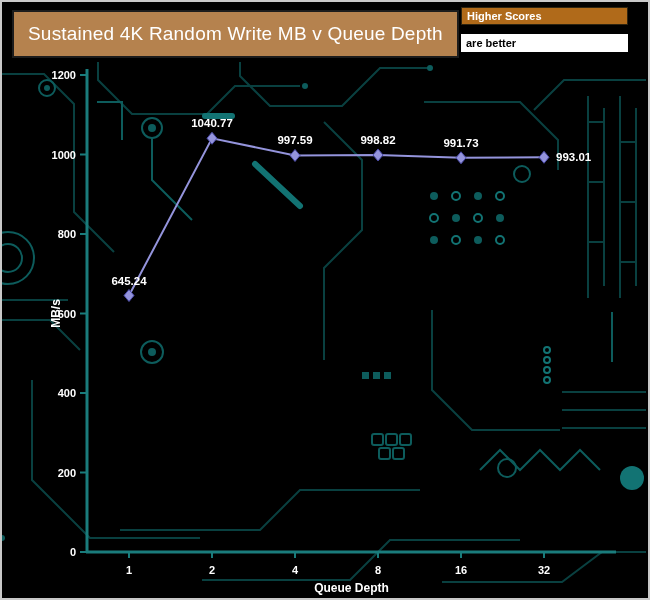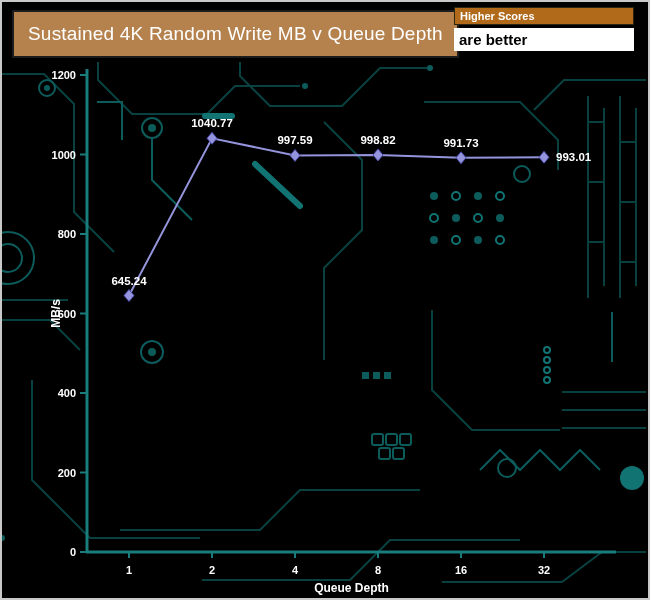--- a/index.html
+++ b/index.html
@@ -6,23 +6,23 @@
   .screen{
     position:relative;width:650px;height:600px;box-sizing:border-box;
     background:#000;border:2px solid #c9c9c9;overflow:hidden;
     font-family:"Liberation Sans",sans-serif;
   }
   .title-box{
     position:absolute;left:10px;top:8px;z-index:3;
     background:#b5824e;color:#fff;border:2px solid #1c1c1c;
     font-size:19px;padding:11px 14px;white-space:nowrap;letter-spacing:.2px;
   }
-  .notes{position:absolute;right:14px;top:5px;width:180px;z-index:3;}
+  .notes{position:absolute;right:20px;top:5px;width:167px;z-index:3;}
   .note-top{background:#b06a1a;color:#fff;font-size:11px;font-weight:bold;padding:2px 5px;border:1px solid #2e2410;}
-  .note-bottom{margin-top:3px;background:#fff;color:#000;font-size:15px;font-weight:bold;padding:3px 5px;}
+  .note-bottom{margin-top:9px;background:#fff;color:#000;font-size:11px;font-weight:bold;padding:3px 5px;}
   #chart-svg{position:absolute;left:0;top:60px;}
   #chart-svg text{font-family:"Liberation Sans",sans-serif;}
   .tick{fill:#fff;font-size:11px;font-weight:bold;}
   .axis-title{fill:#fff;font-size:12px;font-weight:bold;}
   .point-label{fill:#fff;font-size:11.5px;font-weight:bold;}
   
   .c1{stroke:#0b4848;stroke-width:2;fill:none;}
   .c2{stroke:#0f6666;stroke-width:2;fill:none;}
   .c3{stroke:#148080;stroke-width:6;fill:none;stroke-linecap:round;}
   .cring{stroke:#0f6666;stroke-width:2;fill:none;}

